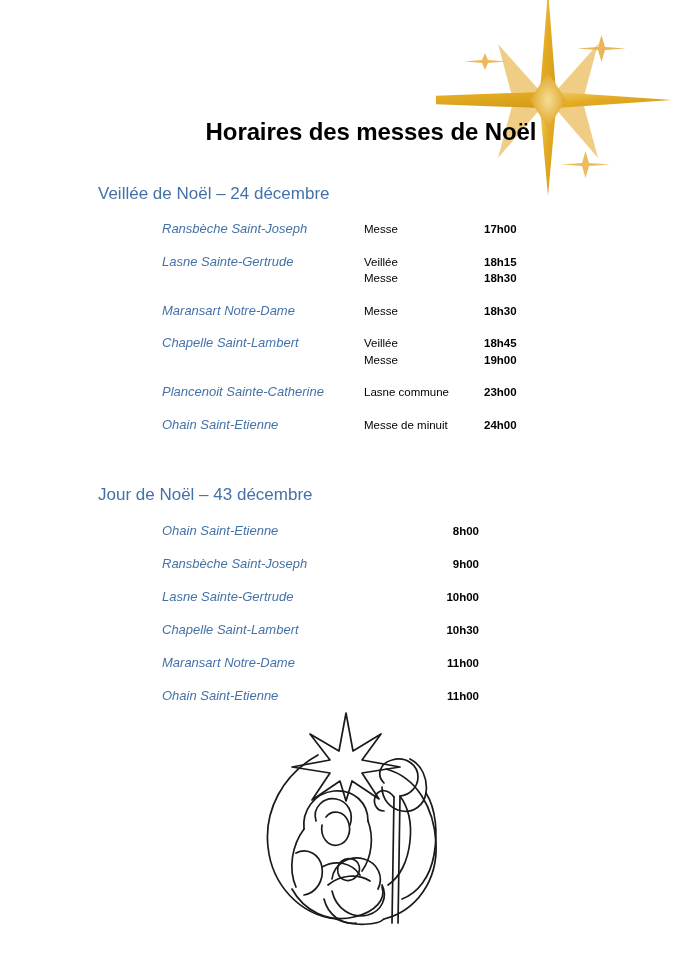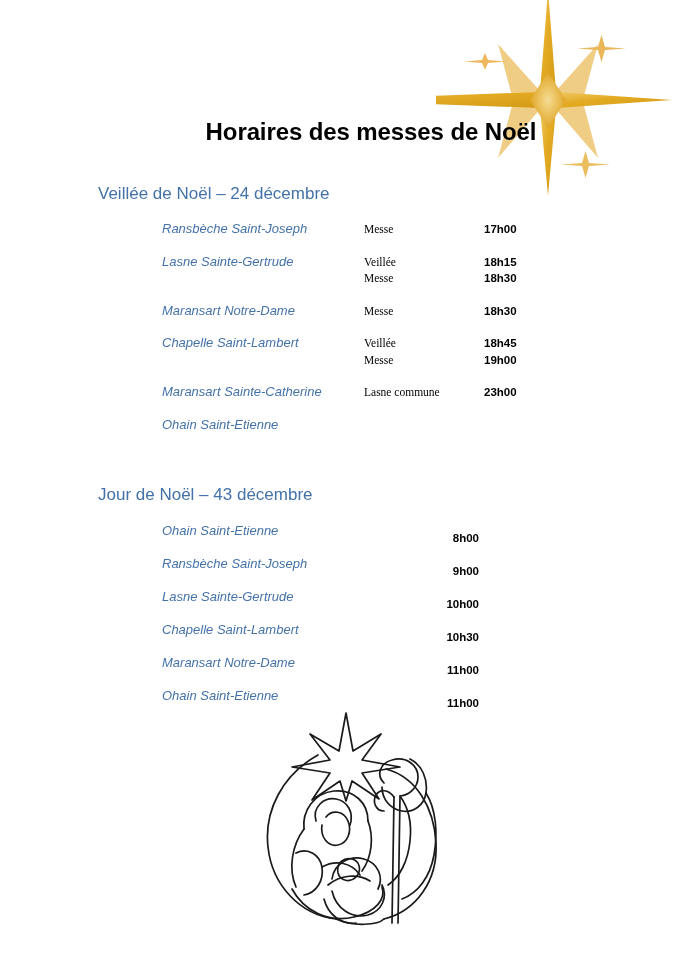--- a/index.html
+++ b/index.html
@@ -88,34 +88,32 @@
     height: 16.5px;
     line-height: 16.5px;
     font-size: 11.5px;
     color: #000000;
   }
   .entry-label {
     position: absolute;
     left: 202px;
     top: 0;
     white-space: nowrap;
-    font-family: Liberation Serif, serif;
   }
   .entry-time {
     position: absolute;
     left: 322px;
     top: 0;
     white-space: nowrap;
     font-weight: bold;
   }
   .layout-right .entry-time {
     left: auto;
     right: 83px;
     text-align: left;
-    margin-top: 7px;
   }
   #schedule-1 .sched-row + .sched-row { margin-top: 16.5px; }
 
   
   #nativity {
     position: absolute;
     left: 258px;
     top: 703px;
     width: 200px;
     height: 232px;
@@ -215,32 +213,36 @@
         <span class="entry-time">18h45</span>
       </li>
       <li class="entry">
         <span class="entry-label">Messe</span>
         <span class="entry-time">19h00</span>
       </li>
     </ul>
   </div>
 
   <div class="sched-row">
-    <span class="place">Maransart Sainte-Catherine</span>
+    <span class="place">Plancenoit Sainte-Catherine</span>
     <ul class="entries">
       <li class="entry">
         <span class="entry-label">Lasne commune</span>
         <span class="entry-time">23h00</span>
       </li>
     </ul>
   </div>
 
   <div class="sched-row">
     <span class="place">Ohain Saint-Etienne</span>
     <ul class="entries">
+      <li class="entry">
+        <span class="entry-label">Messe de minuit</span>
+        <span class="entry-time">24h00</span>
+      </li>
     </ul>
   </div>
 
 </div>
 
 <div class="section-heading" id="section-heading-1">Jour de Noël – 43 décembre</div>
 
 <div class="schedule layout-right" id="schedule-1">
 
   <div class="sched-row">

